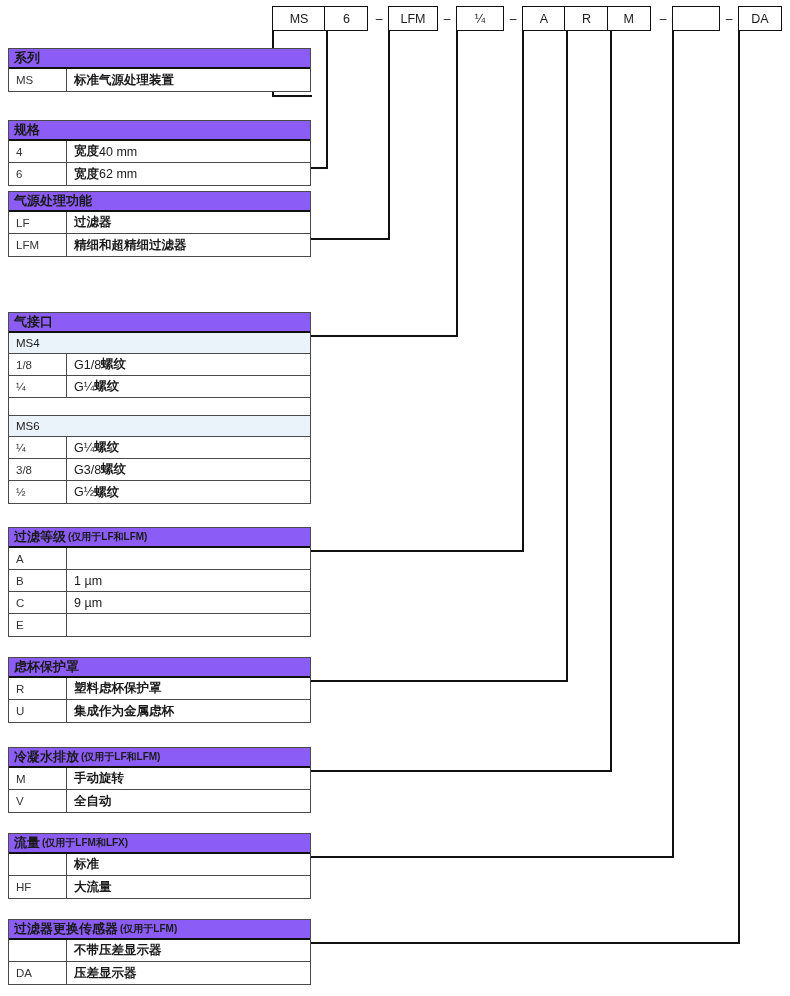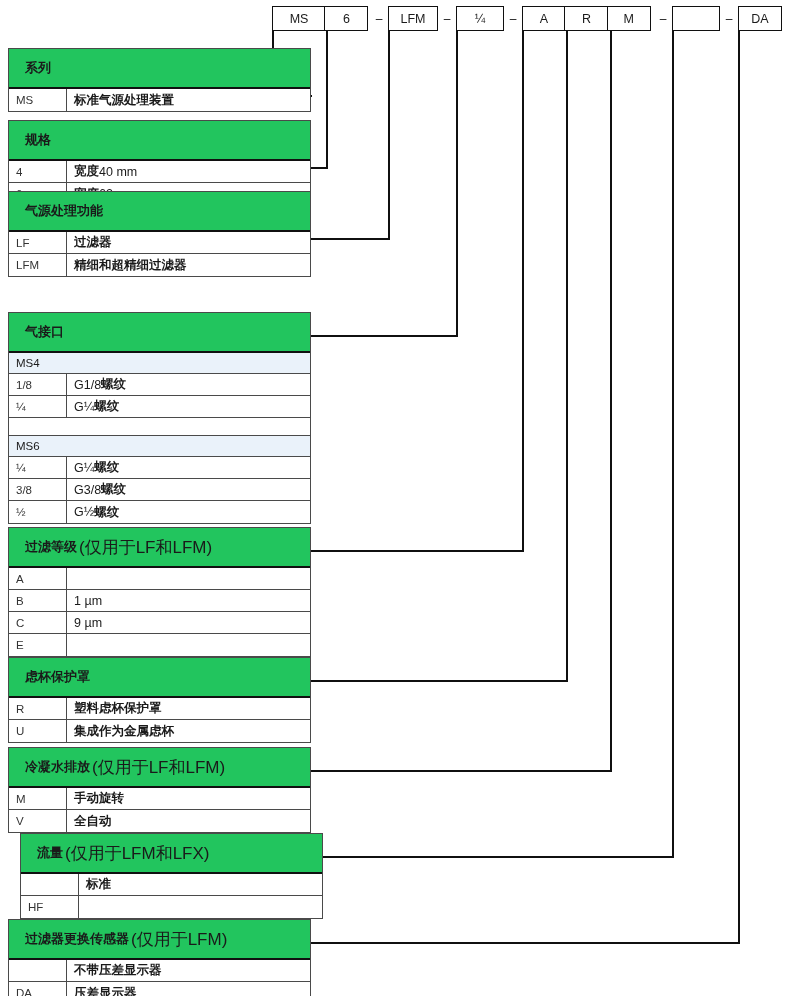--- a/index.html
+++ b/index.html
@@ -39,30 +39,30 @@
   .tbl{
     position:absolute;
     left:8px;
     width:303px;
     box-sizing:border-box;
     border:1.3px solid #4a4a4a;
     background:#ffffff;
     z-index:3;
   }
   .thead{
-    height:40px;
-    background:#22c55e;
+    height:20px;
+    background:#8b5cf6;
     border-bottom:2.6px solid #101010;
     display:flex;align-items:center;
-    padding-left:16px;
+    padding-left:5px;
     box-sizing:border-box;
     font-size:13px;
     font-weight:bold;
   }
-  .thead .sub{font-size:17px;font-weight:normal;margin-left:2px;}
+  .thead .sub{font-size:10px;font-weight:bold;margin-left:2px;}
   .subhead{
     height:21px;
     background:#eaf2fa;
     border-bottom:1.3px solid #4a4a4a;
     display:flex;align-items:center;
     padding-left:7px;
     box-sizing:border-box;
     font-size:11.5px;
   }
   .spacer{
@@ -298,31 +298,32 @@
     <div class="trow">
       <div class="tcode">M</div>
       <div class="tdesc">手动旋转</div>
     </div>
     <div class="trow">
       <div class="tcode">V</div>
       <div class="tdesc">全自动</div>
     </div>
   </div>
 
-  <div class="tbl" style="top:833px;margin-left:12px;">
+  <div class="tbl" style="top:833px;">
     <div class="thead">
       <span>流量</span>
         <span class="sub">(仅用于LFM和LFX)</span>
     </div>
     <div class="trow">
       <div class="tcode"></div>
       <div class="tdesc">标准</div>
     </div>
     <div class="trow">
       <div class="tcode">HF</div>
+      <div class="tdesc">大流量</div>
     </div>
   </div>
 
   <div class="tbl" style="top:919px;">
     <div class="thead">
       <span>过滤器更换传感器</span>
         <span class="sub">(仅用于LFM)</span>
     </div>
     <div class="trow">
       <div class="tcode"></div>

